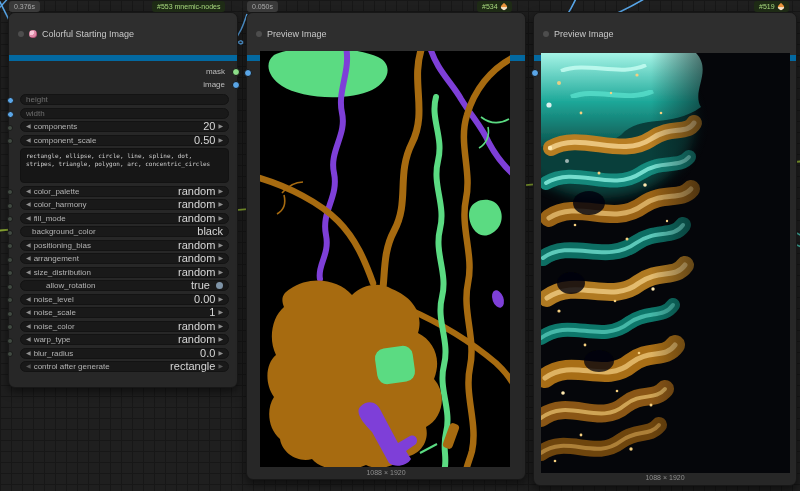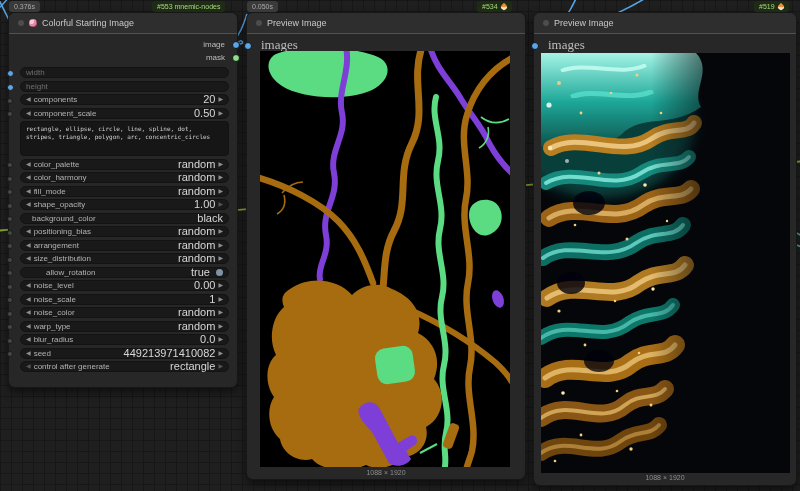--- a/index.html
+++ b/index.html
@@ -10,22 +10,22 @@
                      linear-gradient(90deg,#171717 1px,transparent 1px);
     background-size:11px 11px;
     font-family:"Liberation Sans",sans-serif;
     -webkit-font-smoothing:antialiased;
   }
   .wires{position:absolute;left:0;top:0;z-index:1;pointer-events:none;}
 
   
   .node{position:absolute;z-index:2;background:#272727;border:1px solid #171717;
         border-radius:7px;box-shadow:0 4px 10px rgba(0,0,0,.55);}
-  .node-header{height:20px;display:flex;align-items:center;gap:5px;padding:0 9px;
-        background:#2e2e2e;border-radius:6px 6px 0 0;border-bottom:1px solid #0369a1;}
+  .node-header{height:20px;display:flex;align-items:center;gap:5px;padding:11px 9px;
+        background:#2e2e2e;border-radius:6px 6px 0 0;border-bottom:6px solid #0369a1;}
   .collapse-dot{width:6px;height:6px;border-radius:50%;background:#4d4d4d;flex:0 0 auto;}
   .node-title{font-size:9px;color:#c8c8c8;white-space:nowrap;overflow:hidden;}
   .flower-icon{width:8px;height:8px;border-radius:50%;flex:0 0 auto;
         background:radial-gradient(circle at 35% 35%,#f7c6d8 0 30%,#e08aa8 31% 62%,#b9557c 63% 100%);}
 
   
   .badge{position:absolute;z-index:3;top:1px;height:11px;line-height:11px;
         font-size:7px;padding:0 5px;border-radius:3px;white-space:nowrap;}
   .badge.timing{background:#3a3a3a;color:#a9a9a9;}
   .badge.idtag{background:#1e2b15;color:#a8d97e;display:flex;align-items:center;gap:3px;}
@@ -100,38 +100,38 @@
 
   <div class="node" style="left:8px;top:12px;width:228px;height:374px;">
     <div class="node-header">
       <span class="collapse-dot"></span>
       <span class="flower-icon"></span>
       <span class="node-title">Colorful Starting Image</span>
     </div>
 
     <div style="margin-top:4px;">
       <div class="out-row">
+        <span class="out-label">mask</span>
+        <span class="slot-dot dot-green"></span>
+      </div>
+      <div class="out-row">
         <span class="out-label">image</span>
         <span class="slot-dot dot-blue"></span>
       </div>
-      <div class="out-row">
-        <span class="out-label">mask</span>
-        <span class="slot-dot dot-green"></span>
-      </div>
     </div>
 
     <div class="wcol">
+      <div class="widget">
+        <span class="wdot big-blue"></span>
+        <span class="wlabel dimtext">height</span>
+      </div>
       <div class="widget">
         <span class="wdot big-blue"></span>
         <span class="wlabel dimtext">width</span>
       </div>
-      <div class="widget">
-        <span class="wdot big-blue"></span>
-        <span class="wlabel dimtext">height</span>
-      </div>
 
       <div class="widget">
         <span class="wdot"></span>
         <span class="arr">◀</span>
         <span class="wlabel">components</span>
         <span class="wvalue">20</span>
         <span class="arr">▶</span>
       </div>
       <div class="widget">
         <span class="wdot"></span>
@@ -156,27 +156,20 @@
         <span class="wlabel">color_harmony</span>
         <span class="wvalue">random</span>
         <span class="arr">▶</span>
       </div>
       <div class="widget">
         <span class="wdot"></span>
         <span class="arr">◀</span>
         <span class="wlabel">fill_mode</span>
         <span class="wvalue">random</span>
         <span class="arr">▶</span>
-      </div>
-      <div class="widget">
-        <span class="wdot"></span>
-        <span class="arr">◀</span>
-        <span class="wlabel">shape_opacity</span>
-        <span class="wvalue">1.00</span>
-        <span class="arr dim">▶</span>
       </div>
       <div class="widget">
         <span class="wdot"></span>
         <span class="wlabel" style="margin-left:6px;text-align:center;">background_color</span>
         <span class="wvalue">black</span>
       </div>
       <div class="widget">
         <span class="wdot"></span>
         <span class="arr">◀</span>
         <span class="wlabel">positioning_bias</span>
@@ -229,27 +222,20 @@
         <span class="arr">◀</span>
         <span class="wlabel">warp_type</span>
         <span class="wvalue">random</span>
         <span class="arr">▶</span>
       </div>
       <div class="widget">
         <span class="wdot"></span>
         <span class="arr">◀</span>
         <span class="wlabel">blur_radius</span>
         <span class="wvalue">0.0</span>
-        <span class="arr">▶</span>
-      </div>
-      <div class="widget">
-        <span class="wdot"></span>
-        <span class="arr">◀</span>
-        <span class="wlabel">seed</span>
-        <span class="wvalue">449213971410082</span>
         <span class="arr">▶</span>
       </div>
       <div class="widget">
         <span class="arr dim">◀</span>
         <span class="wlabel">control after generate</span>
         <span class="wvalue">rectangle</span>
         <span class="arr dim">▶</span>
       </div>
     </div>
   </div>

